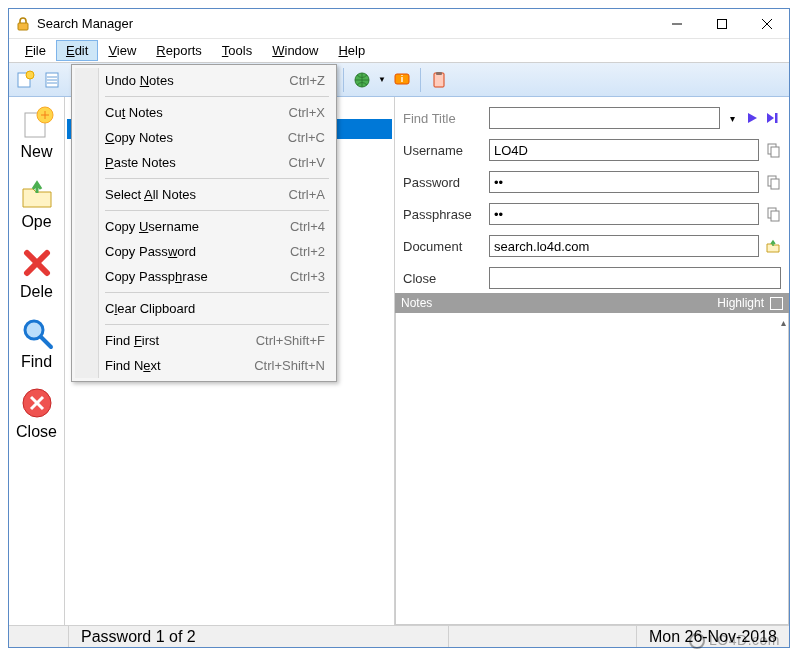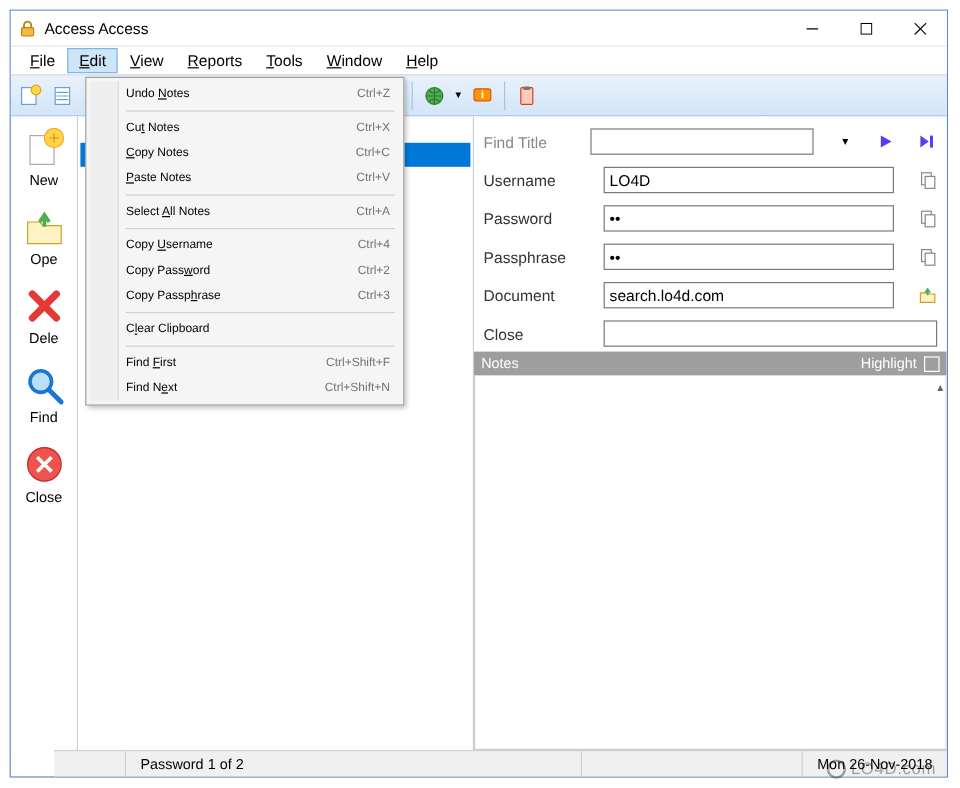--- a/index.html
+++ b/index.html
@@ -84,21 +84,21 @@
     background: #fff;
     border-right: 1px solid #d0d0d0;
     padding-top: 8px;
     display: flex;
     flex-direction: column;
     align-items: center;
     gap: 14px;
   }
   .side-btn {
     display: flex; flex-direction: column; align-items: center;
-    font-size: 12px;
+    font-size: 16px;
     cursor: default;
     gap: 2px;
   }
   .side-label { }
 
   .list-pane {
     width: 330px;
     background: #fff;
     border-right: 1px solid #d0d0d0;
     padding: 2px;
@@ -129,21 +129,21 @@
   }
   .form {
     padding: 10px 8px 4px 8px;
     display: flex;
     flex-direction: column;
     gap: 10px;
   }
   .form-row {
     display: flex;
     align-items: center;
-    gap: 20px;
+    gap: 6px;
   }
   .form-row label { width: 80px; font-size: 13px; color: #333; }
   .form-row.find label { color: #888; }
   .form-row input[type="text"], .form-row input[type="password"] {
     flex: 1;
     height: 22px;
     border: 1px solid #7a7a7a;
     padding: 1px 4px;
     font-family: inherit;
     font-size: 13px;
@@ -173,22 +173,21 @@
     font-size: 10px; color: #666;
   }
 
   
   .statusbar {
     height: 22px;
     border-top: 1px solid #d0d0d0;
     background: #f0f0f0;
     display: flex;
     align-items: flex-start;
-    font-size: 12px;
-    margin-left: 36px;
+    font-size: 16px;
   }
   .status-cell {
     padding: 0 12px;
     height: 100%;
     display: flex; align-items: center;
     border-right: 1px solid #d0d0d0;
   }
   .status-cell.right { margin-left: auto; border-left: 1px solid #d0d0d0; border-right: none;}
 
   
@@ -200,21 +199,21 @@
     background: #f5f5f5;
     border: 1px solid #a0a0a0;
     box-shadow: 2px 2px 4px rgba(0,0,0,0.25);
     padding: 3px;
     z-index: 100;
   }
   .dd-item {
     display: flex;
     align-items: center;
     padding: 5px 8px 5px 30px;
-    font-size: 10px;
+    font-size: 13px;
   }
   .dd-item .sc { margin-left: auto; color: #737373; }
   .dd-item u { text-decoration: underline; }
   .dd-sep { height: 1px; background: #d0d0d0; margin: 3px 4px 3px 30px; }
   .dd-gutter {
     position: absolute;
     left: 3px; top: 3px; bottom: 3px;
     width: 24px;
     background: #eeeeee;
     border-right: 1px solid #d8d8d8;
@@ -249,21 +248,21 @@
 
 <div class="window">
 
   <div class="titlebar">
     <span class="lock-icon">
       <svg width="16" height="16" viewBox="0 0 16 16">
         <rect x="3" y="7" width="10" height="7" rx="1" fill="#f5b83d" stroke="#b8860b"></rect>
         <path d="M5 7 V5 a3 3 0 0 1 6 0 V7" fill="none" stroke="#b8860b" stroke-width="1.6"></path>
       </svg>
     </span>
-    <span class="title">Access Access</span>
+    <span class="title">Search Manager</span>
     <span class="spacer"></span>
     <div class="win-btn">
       <svg width="10" height="10">
           <line x1="0" y1="5" x2="10" y2="5" stroke="#000"></line>
         </svg>
     </div>
     <div class="win-btn">
       <svg width="10" height="10">
           <rect x="0.5" y="0.5" width="9" height="9" fill="none" stroke="#000"></rect>
         </svg>

